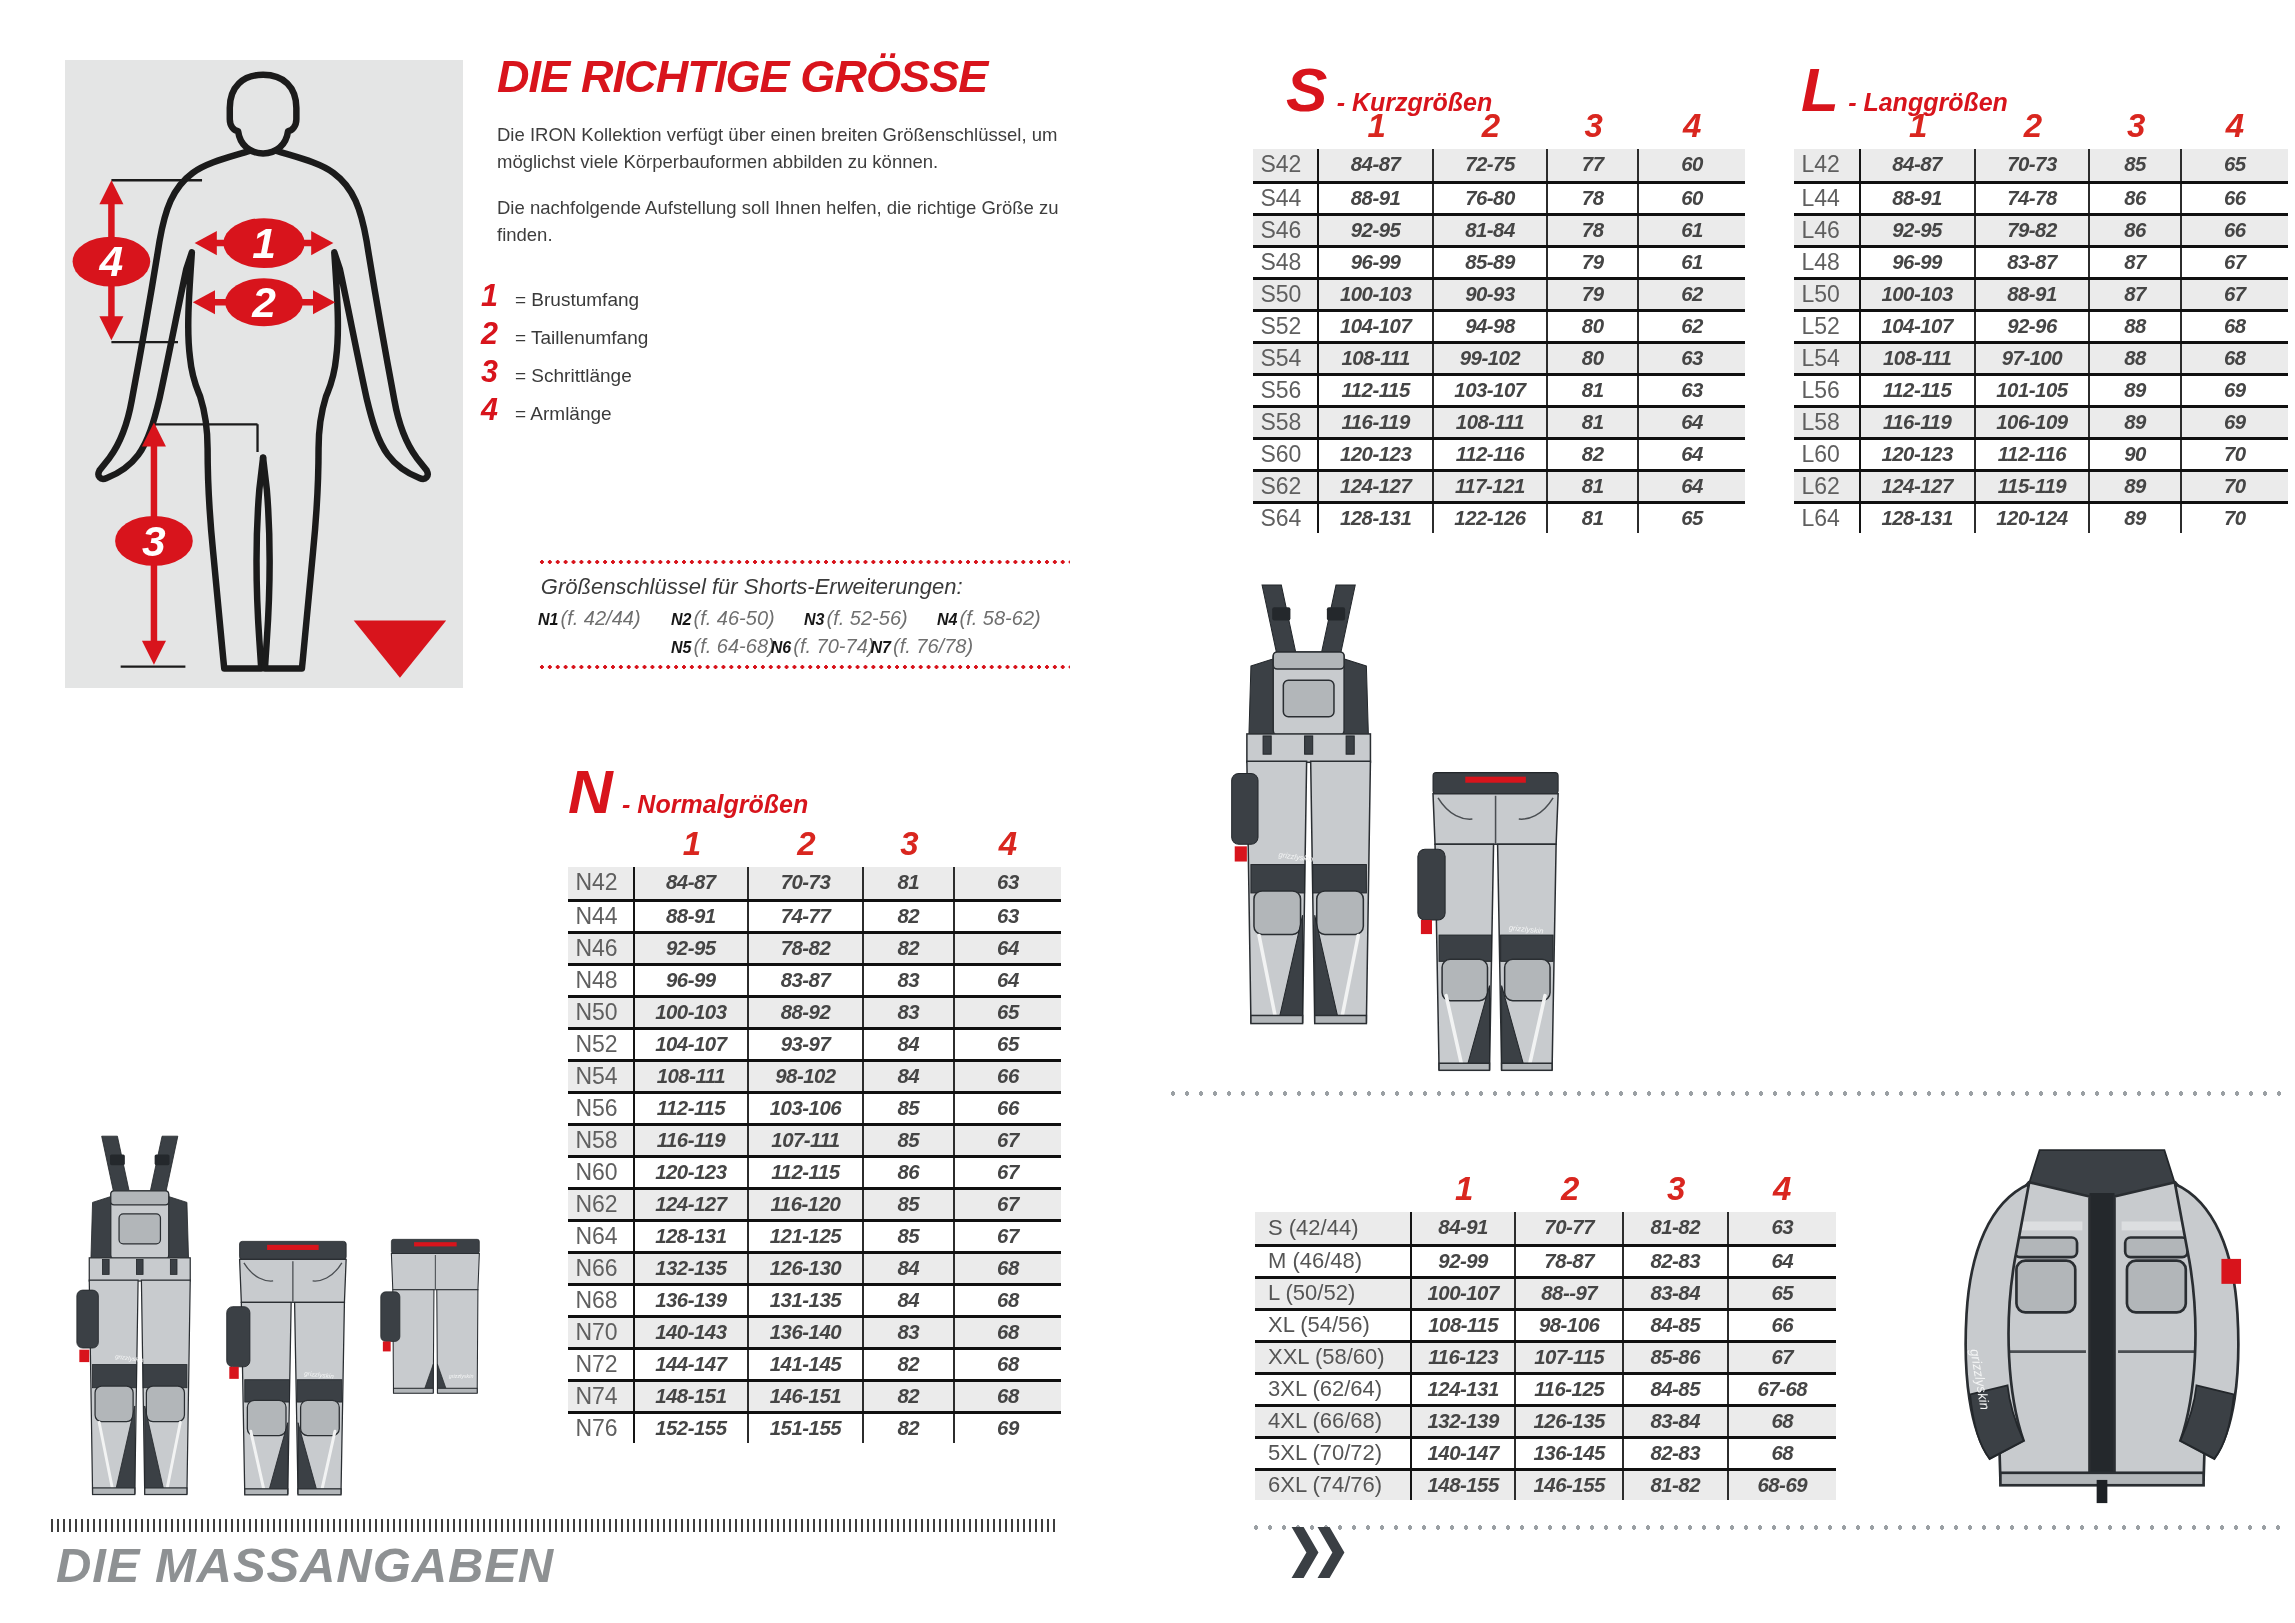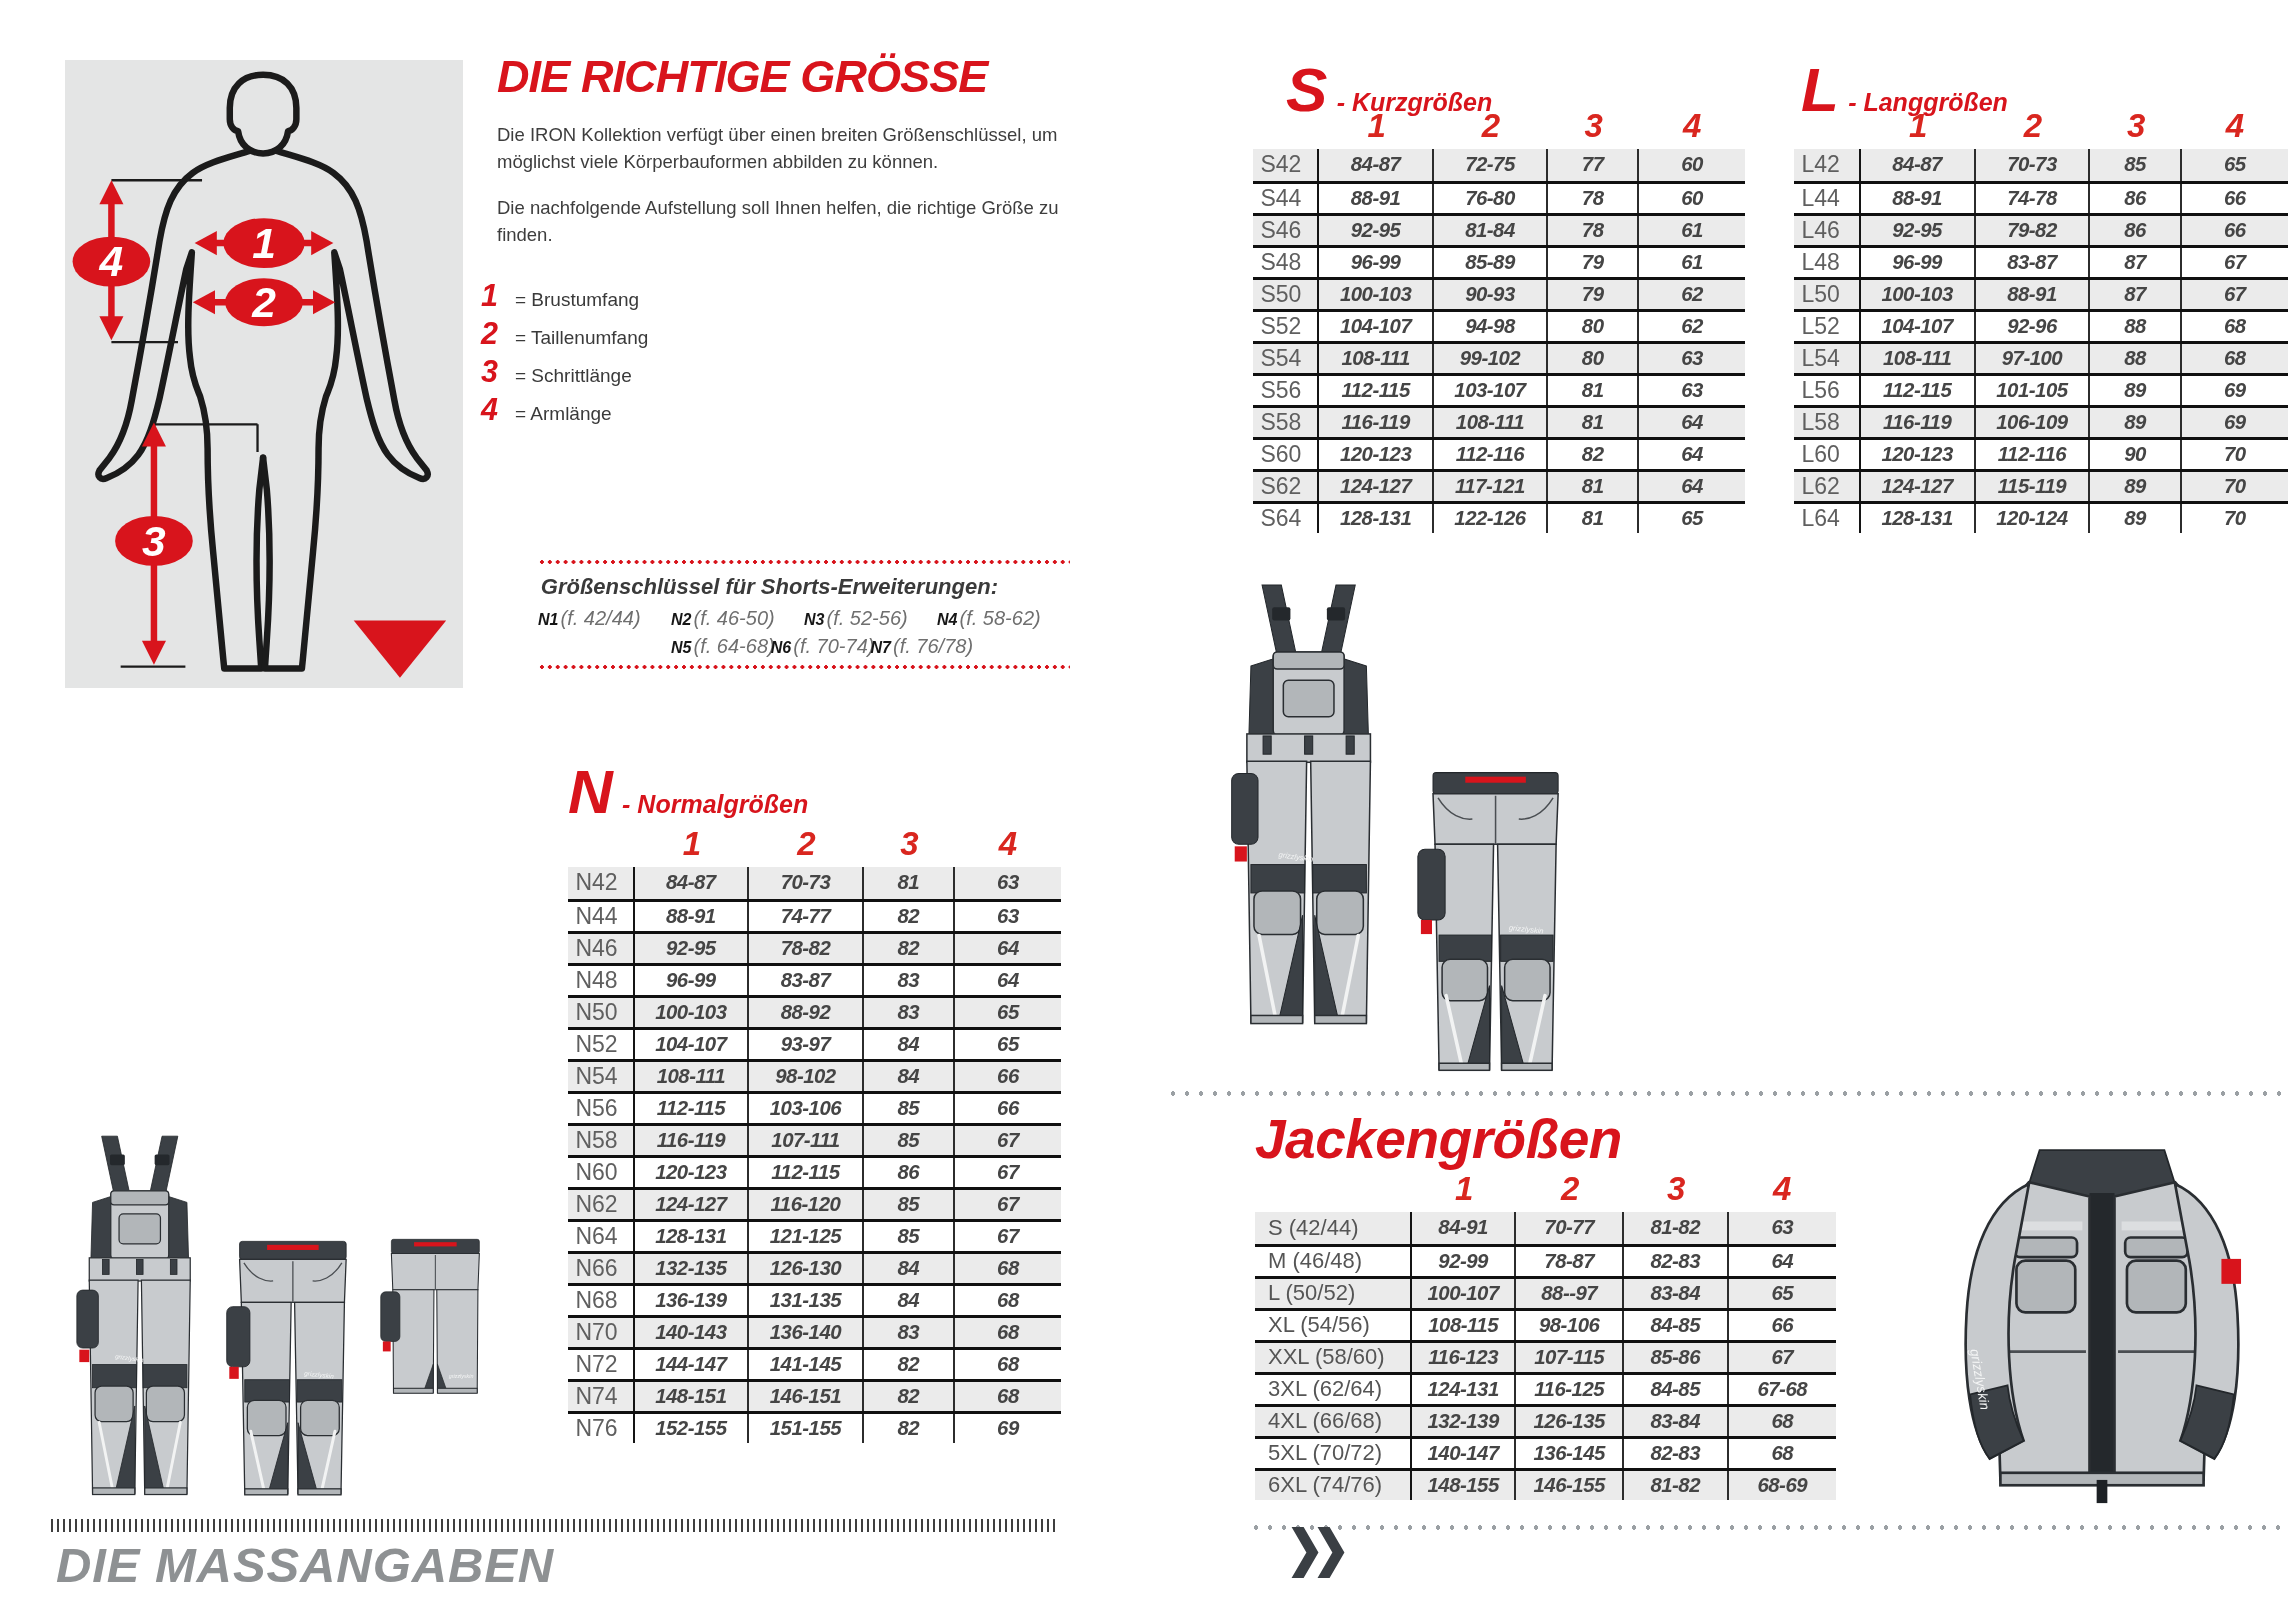--- a/index.html
+++ b/index.html
@@ -17,21 +17,21 @@
 
   
   #legend{left:481px;top:278px;}
   .leg-row{display:flex;align-items:baseline;height:38px;}
   .leg-num{font-style:italic;font-weight:700;font-size:30.5px;color:#d8141c;width:34px;}
   .leg-label{font-size:19px;color:#3a3a3a;}
 
   
   #shorts-key{left:538px;top:559px;width:532px;}
   .dots-red{height:6px;background:radial-gradient(circle 2.1px at center,#d8141c 98%,transparent) left center/7.9px 6px repeat-x;}
-  #shorts-key .sk-title{font-style:italic;font-weight:700;font-size:22px;color:#3a3a3a;margin:9.3px 0 6.5px 2.8px;}
+  #shorts-key .sk-title{font-style:italic;font-weight:400;font-size:22px;color:#3a3a3a;margin:9.3px 0 6.5px 2.8px;}
   .sk-row{display:flex;margin-bottom:5.6px;}
   .sk-row.indent{margin-left:25%;}
   .sk-item{width:25%;white-space:nowrap;}
   .sk-code{font-style:italic;font-weight:700;font-size:16px;color:#161616;}
   .sk-range{font-style:italic;font-size:20px;color:#6f6f6f;}
   #shorts-key .dots-red.bottom{margin-top:4.6px;}
 
   
   .sec-title{display:flex;align-items:baseline;gap:9.3px;white-space:nowrap;}
   .sec-title .big{font-style:italic;font-weight:700;font-size:62px;color:#d8141c;line-height:1;}
@@ -631,21 +631,20 @@
         </div>
       </div>
     </div>
 
   <svg id="mid-illustration" class="abs" width="403" height="502" viewBox="0 0 870 1085">
     <use href="#sym-bib" x="0" y="0" width="460" height="985"></use>
     <use href="#sym-pants" x="405" y="405" width="458" height="677"></use>
   </svg>
 
   <div id="sep-jacken" class="abs dots-gray"></div>
-  <div id="jacken-title" class="abs jk-title">Jackengrößen</div>
   <div id="jacken-table" class="abs sizetable jtable">
       <div class="thead">
         <div class="hcell lblw"></div>
         <div class="hcell w1">1</div>
         <div class="hcell w2">2</div>
         <div class="hcell w3">3</div>
         <div class="hcell w4">4</div>
       </div>
       <div class="tbody">
         <div class="trow alt">

